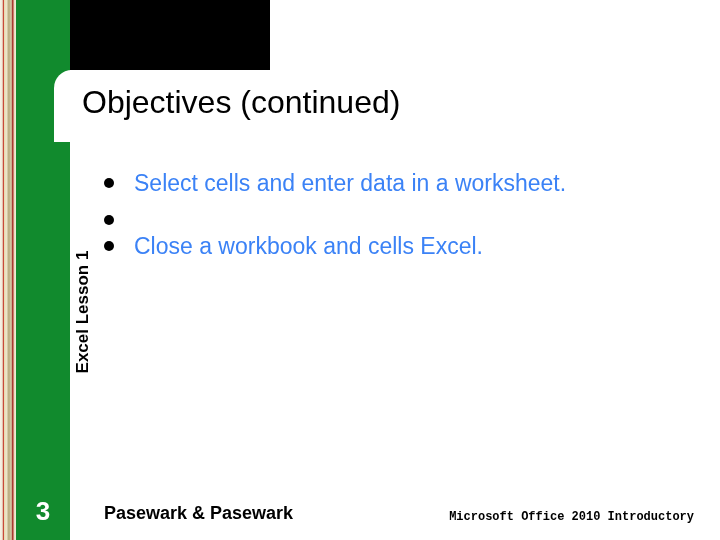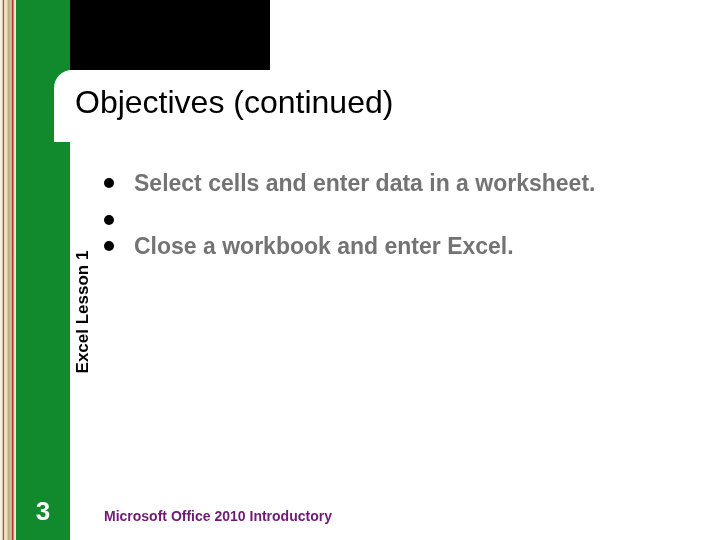--- a/index.html
+++ b/index.html
@@ -41,21 +41,21 @@
     background: #000000;
   }
   .title-card {
     position: absolute;
     left: 54px;
     top: 70px;
     right: 4px;
     height: 72px;
     background: #ffffff;
     border-radius: 18px 0 0 0;
-    padding: 14px 24px 0 21px;
+    padding: 14px 24px 0 28px;
   }
   .title-text {
     font-size: 32px;
     font-weight: normal;
     color: #000;
   }
   .content-area {
     position: absolute;
     left: 104px;
     top: 168px;
@@ -74,22 +74,21 @@
     height: 10px;
     border-radius: 50%;
     background: #000;
     flex: none;
     margin-top: 10px;
     margin-right: 20px;
   }
   .bullet-text {
     font-size: 23px;
     line-height: 1.35;
-    color: #737373;
-    font-weight: bold;
+    color: #3b82f6;
   }
   .vertical-label {
     position: absolute;
     left: 70px;
     top: 232px;
     width: 26px;
     height: 160px;
     display: flex;
     align-items: center;
     justify-content: center;
@@ -122,23 +121,24 @@
     display: flex;
     justify-content: space-between;
     align-items: flex-end;
   }
   .footer-left {
     font-size: 18px;
     font-weight: bold;
     color: #000;
   }
   .footer-right {
-    font-size: 14px;
+    font-size: 12px;
     font-weight: bold;
-    color: #701a75;
+    color: #000000;
+    font-family: Liberation Mono, monospace;
   }
 </style>
 </head>
 <body>
 
 <div class="slide">
 
   <div class="sidebar-strip"></div>
   <div class="green-band"></div>
   <div class="top-bar"></div>
@@ -155,24 +155,25 @@
     <ul class="bullet-list">
       <li class="bullet-item">
         <span class="bullet-dot"></span>
         <span class="bullet-text">Select cells and enter data in a worksheet.</span>
       </li>
       <li class="bullet-item">
         <span class="bullet-dot"></span>
       </li>
       <li class="bullet-item">
         <span class="bullet-dot"></span>
-        <span class="bullet-text">Close a workbook and enter Excel.</span>
+        <span class="bullet-text">Close a workbook and cells Excel.</span>
       </li>
     </ul>
   </div>
 
   <div class="page-number">3</div>
 
   <div class="footer">
+    <div class="footer-left">Pasewark &amp; Pasewark</div>
     <div class="footer-right">Microsoft Office 2010 Introductory</div>
   </div>
 
 </div>
 
 </body></html>

